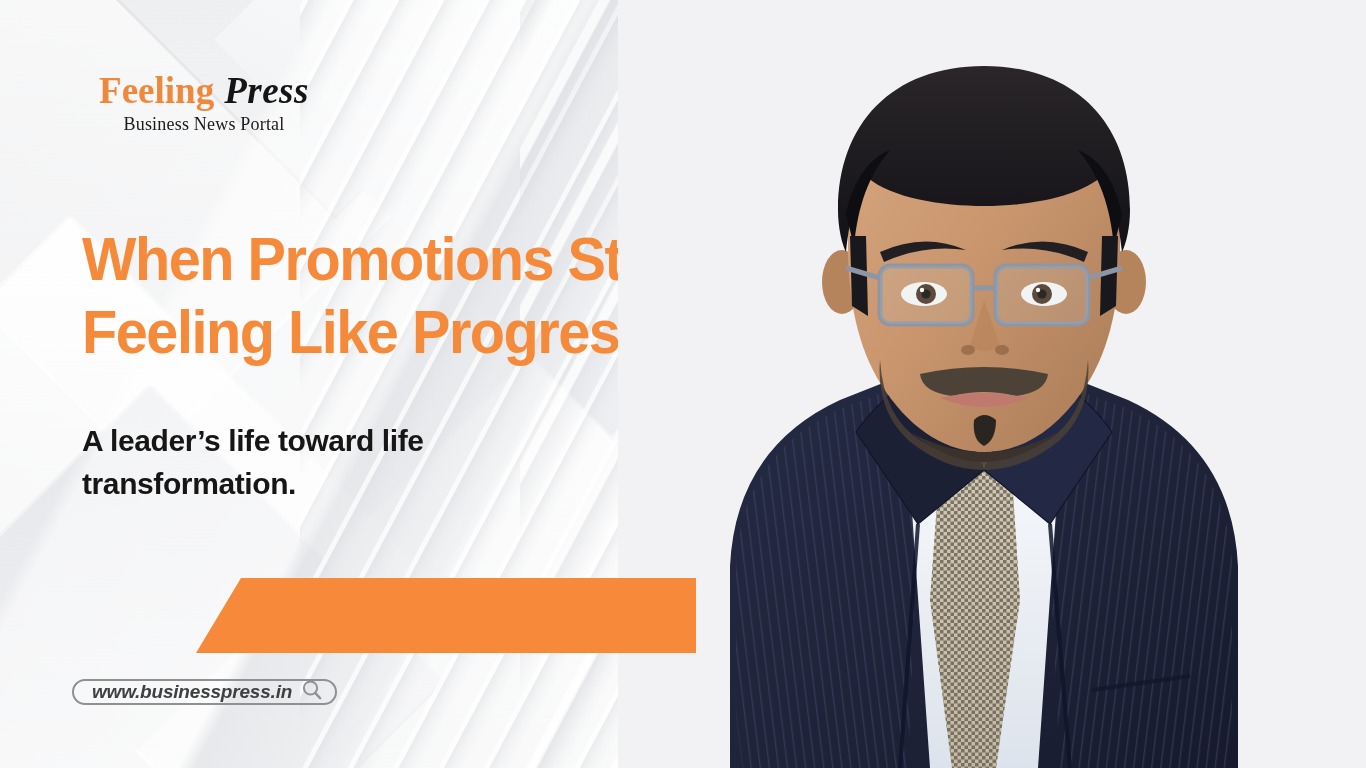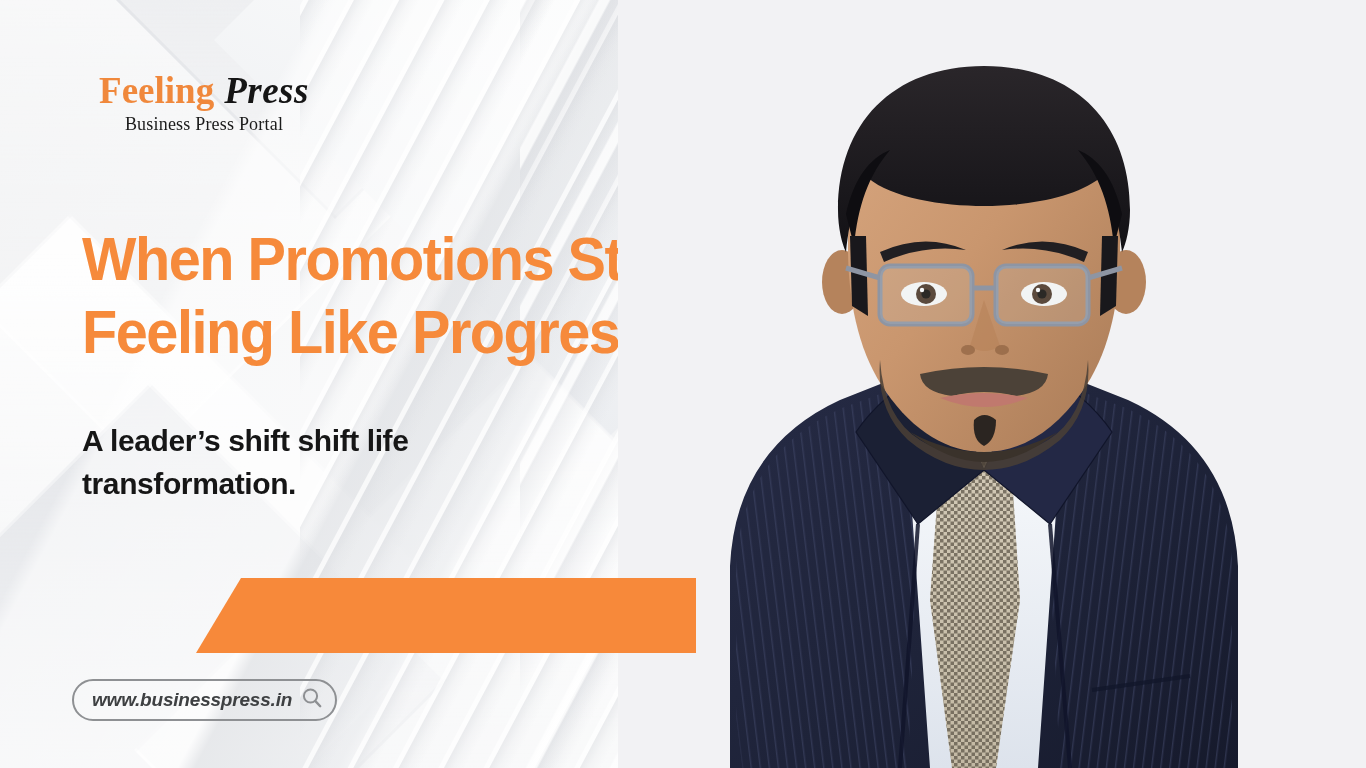--- a/index.html
+++ b/index.html
@@ -220,21 +220,21 @@
     z-index: 4;
     white-space: nowrap;
   }
 
   
   .url-pill {
     position: absolute;
     left: 72px;
     top: 679px;
     width: 265px;
-    height: 42px;
+    height: 26px;
     border: 2px solid #8e9093;
     border-radius: 21px;
     display: flex;
     align-items: center;
     gap: 8px;
     padding: 0 14px 0 18px;
     background: transparent;
     z-index: 5;
   }
   .url-text {
@@ -423,27 +423,27 @@
       <path d="M356 420 Q366 410 378 420 Q378 440 366 446 Q354 440 356 420 Z" fill="#2B2521"></path>
       <path d="M262 360 Q258 410 290 440 Q326 470 366 470 Q406 470 442 440 Q474 410 470 360 Q466 418 430 440 Q400 458 366 458 Q332 458 302 440 Q266 418 262 360 Z" fill="#4A4036" opacity="0.85"></path>
       <path d="M292 432 Q330 462 366 462 Q402 462 440 432 Q404 452 366 452 Q328 452 292 432 Z" fill="#3A322B"></path>
     </svg>
   </div>
 
   <div class="logo">
     <div class="logo-line1">
       <span class="logo-business">Feeling</span><span class="logo-press">Press</span>
     </div>
-    <div class="logo-tagline">Business Press Portal</div>
+    <div class="logo-tagline">Business News Portal</div>
   </div>
 
   <div class="headline">When Promotions Stop
 Feeling Like Progress</div>
 
-  <div class="subtitle">A leader’s shift shift life
+  <div class="subtitle">A leader’s life toward life
 transformation.</div>
 
   <div class="ribbon"></div>
 
   <div class="url-pill">
     <span class="url-text">www.businesspress.in</span>
     <span class="search-icon">
       <svg width="24" height="24" viewBox="0 0 24 24" fill="none" xmlns="http://www.w3.org/2000/svg">
         <circle cx="10.5" cy="10" r="6.6" stroke="#8E9093" stroke-width="2"></circle>
         <path d="M15.4 15.1 L20.2 20.2" stroke="#8E9093" stroke-width="2.4" stroke-linecap="round"></path>

